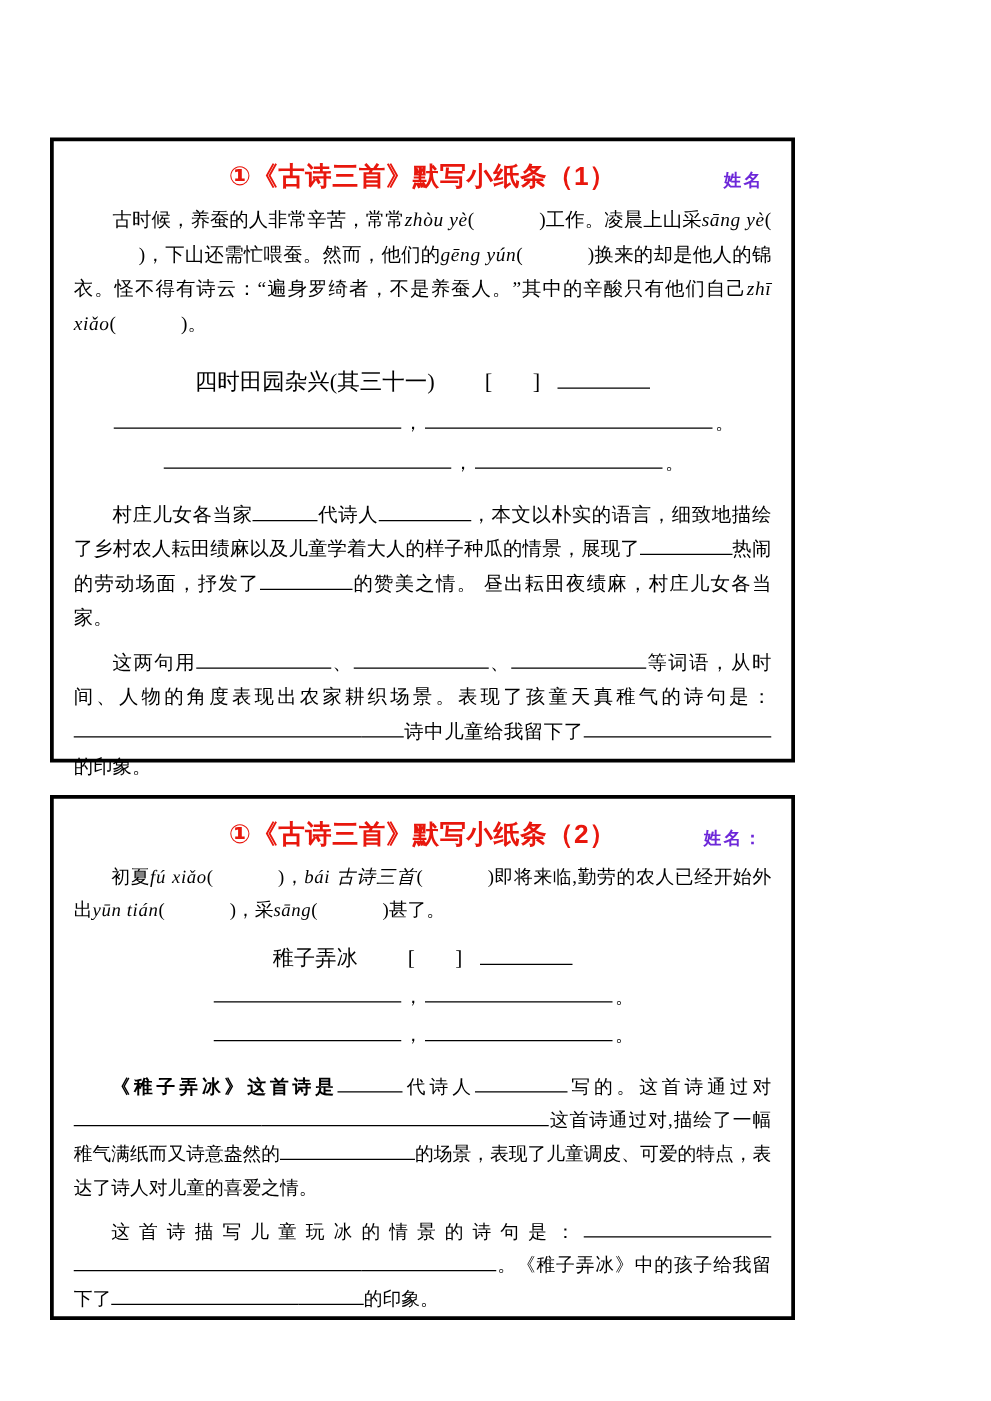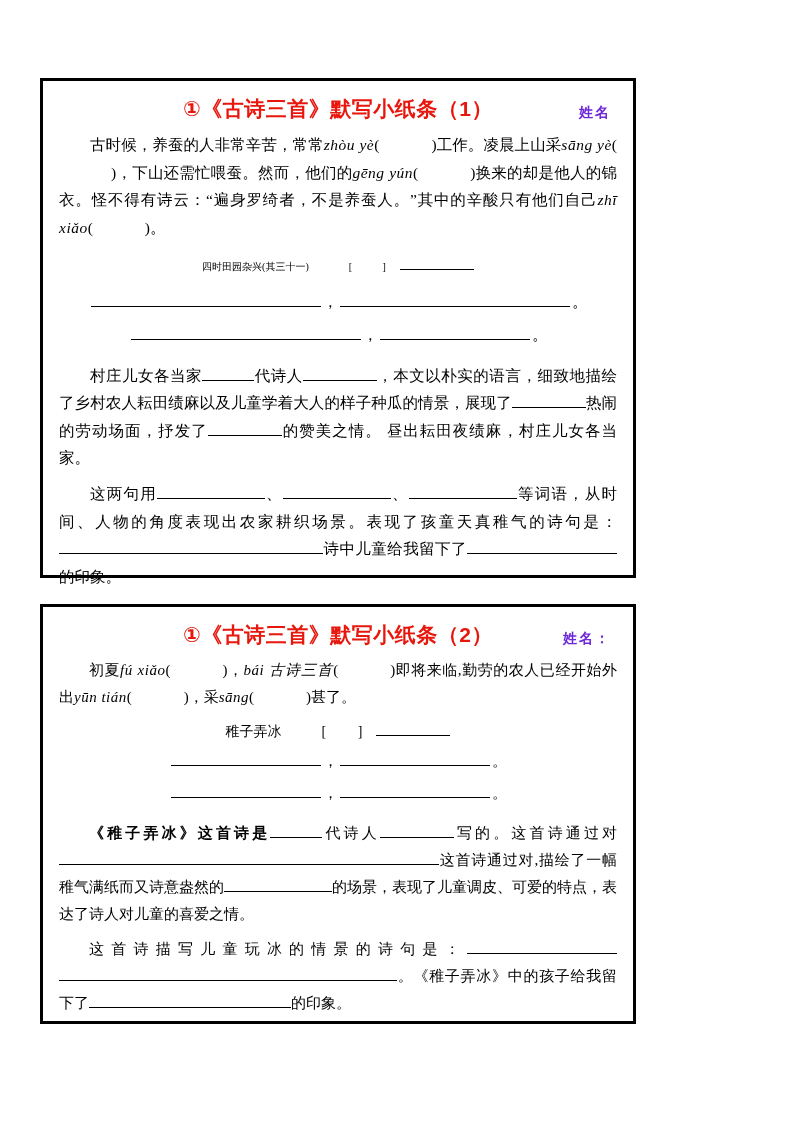--- a/index.html
+++ b/index.html
@@ -11,21 +11,21 @@
     width: 793px;
     height: 1121px;
     font-family: "Liberation Serif", "DejaVu Serif", serif;
     color: #000000;
     position: relative;
   }
   .page {
     width: 676px;
     height: 1121px;
     box-sizing: border-box;
-    padding: 78px 40px 40px 40px;
+    padding: 110px 40px 40px 40px;
     position: relative;
   }
   .sheet {
     border: 3px solid #000000;
     box-sizing: border-box;
     padding: 14px 16px 16px 16px;
     margin-bottom: 26px;
     background: #ffffff;
   }
   .sheet-1 { height: 500px; }
@@ -81,39 +81,39 @@
     vertical-align: baseline;
   }
   .u-xs { width: 34px; }
   .u-s  { width: 52px; }
   .u-m  { width: 74px; }
   .u-l  { width: 108px; }
   .u-xl { width: 150px; }
   .u-xxl{ width: 230px; }
 
   .poem-title-row {
-    margin: 18px 0 12px 0;
+    margin: 18px 0 4px 0;
     text-align: center;
-    font-size: 10px;
+    font-size: 18px;
     line-height: 1.6;
   }
   .poem-title-row .gap { display: inline-block; width: 40px; }
   .bracket { letter-spacing: 14px; }
 
   .poem-line {
     margin: 0 0 2px 0;
     font-size: 15.5px;
     line-height: 1.95;
     text-align: center;
   }
   .poem-line .u { margin: 0 2px; }
   .poem-line-2 .u { }
 
   .sheet-2 p.para { font-size: 15px; line-height: 1.8; }
-  .sheet-2 .poem-title-row { margin: 10px 0 4px 0; font-size: 14px; }
+  .sheet-2 .poem-title-row { margin: 10px 0 4px 0; font-size: 17px; }
   .sheet-2 .poem-line { font-size: 15px; line-height: 1.95; }
   .bold-cn { font-weight: bold; }
   .spacer-6 { height: 6px; }
   .spacer-10 { height: 10px; }
 </style>
 </head>
 <body>
 
 <div class="page">
 

